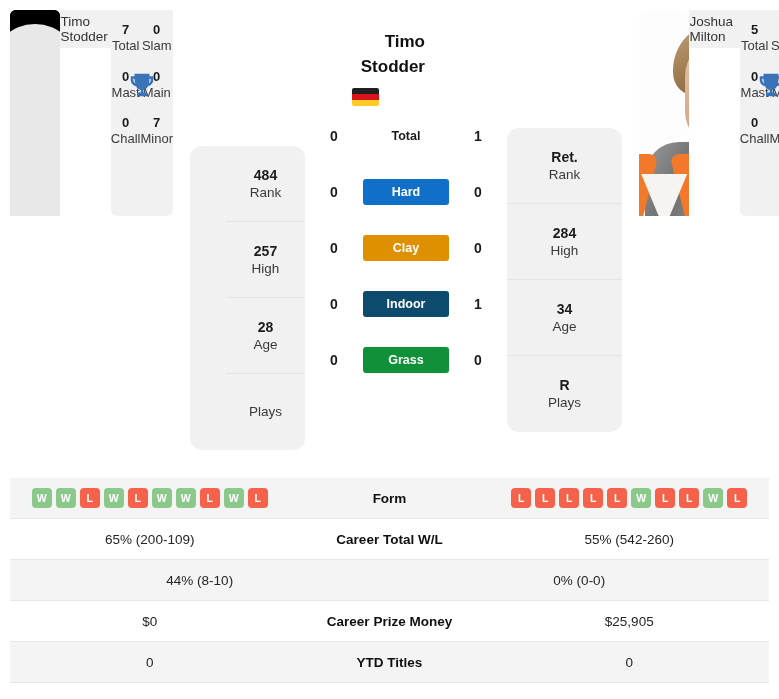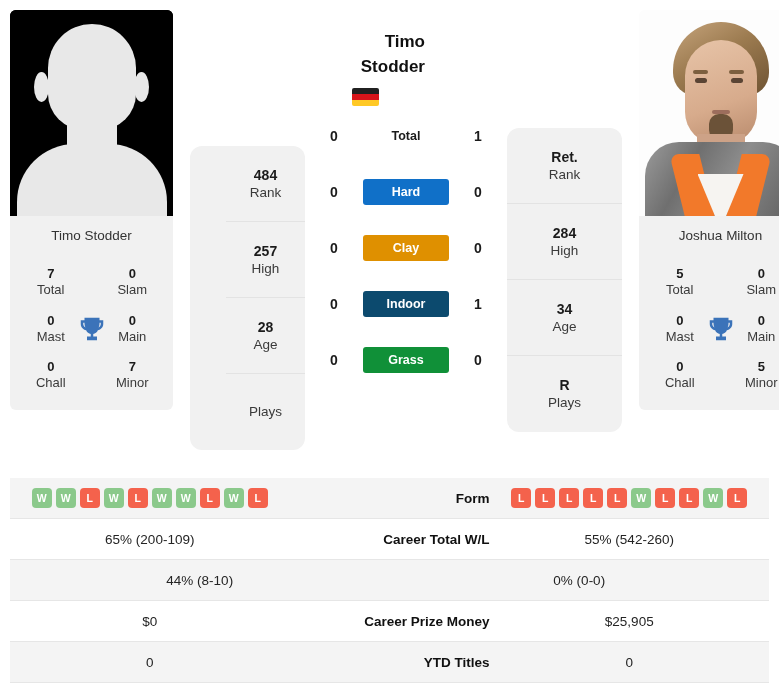--- a/index.html
+++ b/index.html
@@ -19,21 +19,21 @@
     align-items: flex-start;
     padding: 10px 10px 0 10px;
     height: 478px;
   }
 
   
   .player-col {
     width: 163px;
     flex: 0 0 163px;
     display: flex;
-    flex-direction: column;
+    flex-direction: row;
   }
   .photo-box {
     width: 163px;
     height: 206px;
     border-radius: 6px 6px 0 0;
     overflow: hidden;
     position: relative;
     background: #000;
   }
   .photo-box.right { background: #ffffff; }
@@ -284,21 +284,21 @@
   }
   .trow.shade { background: #f4f4f4; }
   .tcell-l, .tcell-r {
     flex: 1 1 0;
     text-align: center;
     font-size: 13.5px;
     color: #242424;
   }
   .tcell-c {
     flex: 0 0 200px;
-    text-align: right;
+    text-align: center;
     font-size: 13.5px;
     font-weight: 700;
     color: #101010;
   }
   .form-cell {
     flex: 1 1 0;
     display: flex;
     justify-content: center;
     gap: 4px;
     flex-wrap: nowrap;

